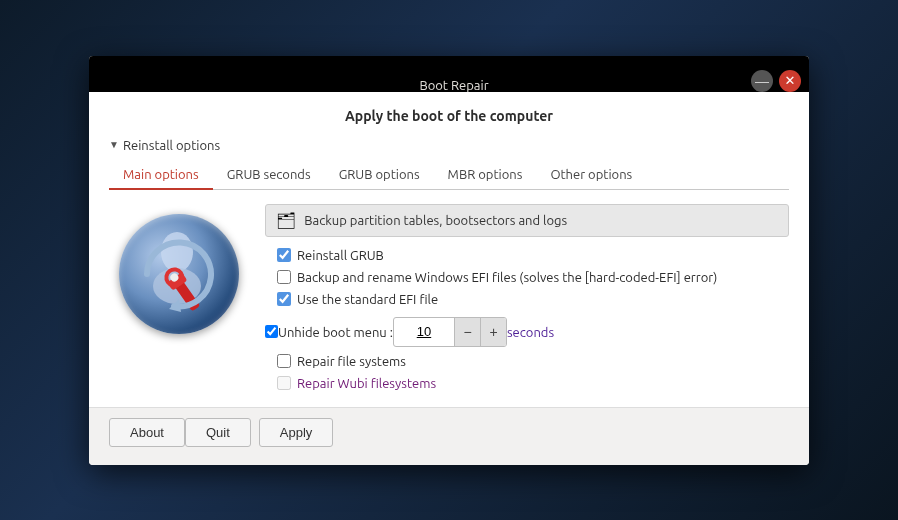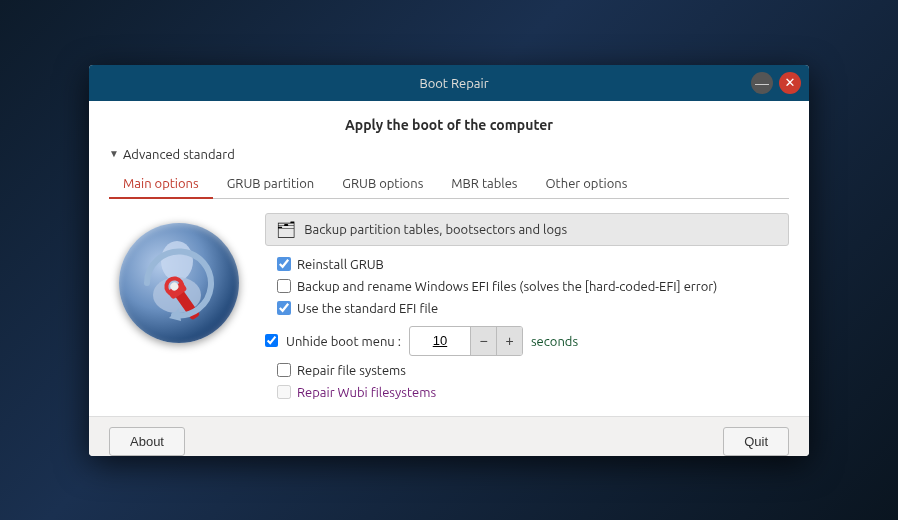--- a/index.html
+++ b/index.html
@@ -29,23 +29,23 @@
       z-index: 10;
       width: 720px;
       background: #f2f1f0;
       border-radius: 4px;
       box-shadow: 0 8px 32px rgba(0,0,0,0.7);
       overflow: hidden;
     }
 
     
     .titlebar {
-      background: #0c4a6e;
-      display: flex;
-      align-items: center;
+      background: #000000;
+      display: flex;
+      align-items: flex-end;
       justify-content: space-between;
       padding: 0 8px;
       height: 36px;
     }
 
     .titlebar-title {
       color: #e0ddd8;
       font-size: 13px;
       flex: 1;
       text-align: center;
@@ -215,21 +215,20 @@
     }
 
     .checkbox-label.disabled {
       color: #701a75;
     }
 
     
     .bootmenu-row {
       display: flex;
       align-items: center;
-      gap: 8px;
       margin-top: 4px;
     }
 
     .bootmenu-label {
       font-size: 13px;
       color: #2c2c2c;
       white-space: nowrap;
     }
 
     .spinner-area {
@@ -262,29 +261,29 @@
       cursor: pointer;
       font-size: 14px;
       display: flex;
       align-items: center;
       justify-content: center;
       color: #444;
     }
 
     .seconds-label {
       font-size: 13px;
-      color: #14532d;
+      color: #4c1d95;
     }
 
     
     .button-bar {
       display: flex;
       align-items: center;
-      justify-content: space-between;
-      padding: 10px 20px 0 20px;
+      justify-content: flex-start;
+      padding: 10px 20px 18px 20px;
       background: #f2f1f0;
       border-top: 1px solid #ddd;
     }
 
     .btn {
       padding: 6px 20px;
       border-radius: 3px;
       border: 1px solid #bbb;
       background: #f5f5f5;
       font-size: 13px;
@@ -322,28 +321,28 @@
       <button class="tb-btn tb-close">✕</button>
     </div>
   </div>
 
   <div class="window-content">
 
     <div class="main-title">Apply the boot of the computer</div>
 
     <div class="advanced-options-toggle">
       <span class="triangle">▼</span>
-      <span>Advanced standard</span>
+      <span>Reinstall options</span>
     </div>
 
     <div class="tabs">
       <div class="tab active">Main options</div>
-      <div class="tab">GRUB partition</div>
+      <div class="tab">GRUB seconds</div>
       <div class="tab">GRUB options</div>
-      <div class="tab">MBR tables</div>
+      <div class="tab">MBR options</div>
       <div class="tab">Other options</div>
     </div>
 
     <div class="tab-content">
 
       <div class="logo-area">
         <div class="logo-circle">
           <svg class="logo-svg" viewBox="0 0 120 120">
 
             <ellipse cx="58" cy="38" rx="16" ry="20" fill="#c8d8f0" opacity="0.8"></ellipse>
@@ -406,16 +405,17 @@
         </div>
 
       </div>
     </div>
   </div>
 
   <div class="button-bar">
     <button class="btn">About</button>
     <div class="btn-group">
       <button class="btn">Quit</button>
+      <button class="btn btn-apply">Apply</button>
     </div>
   </div>
 
 </div>
 
 </body></html>

